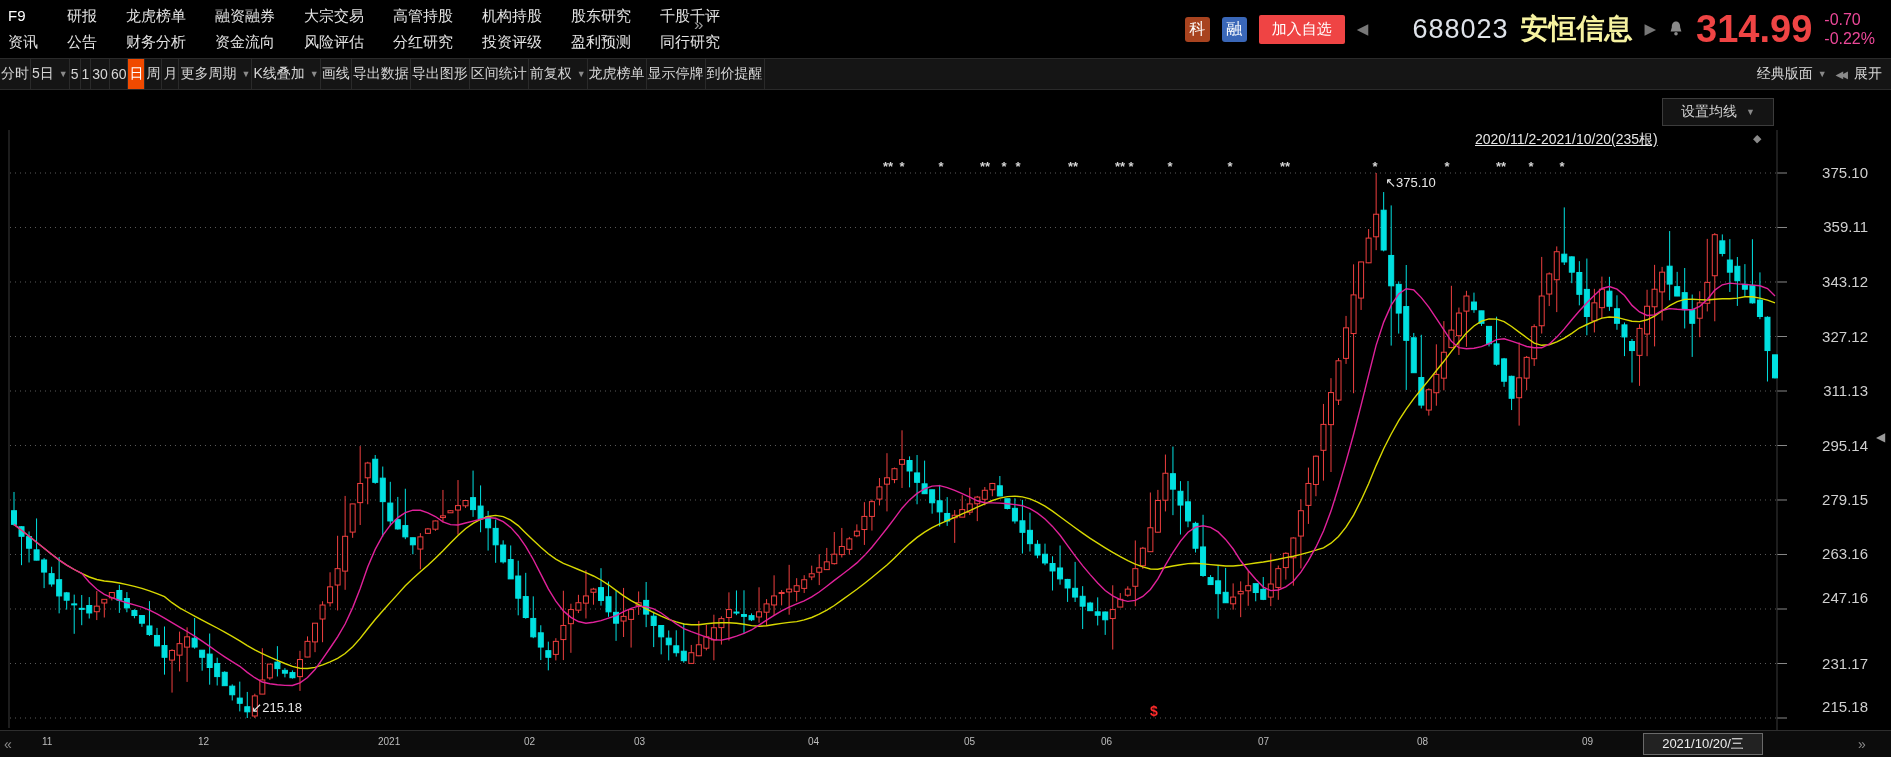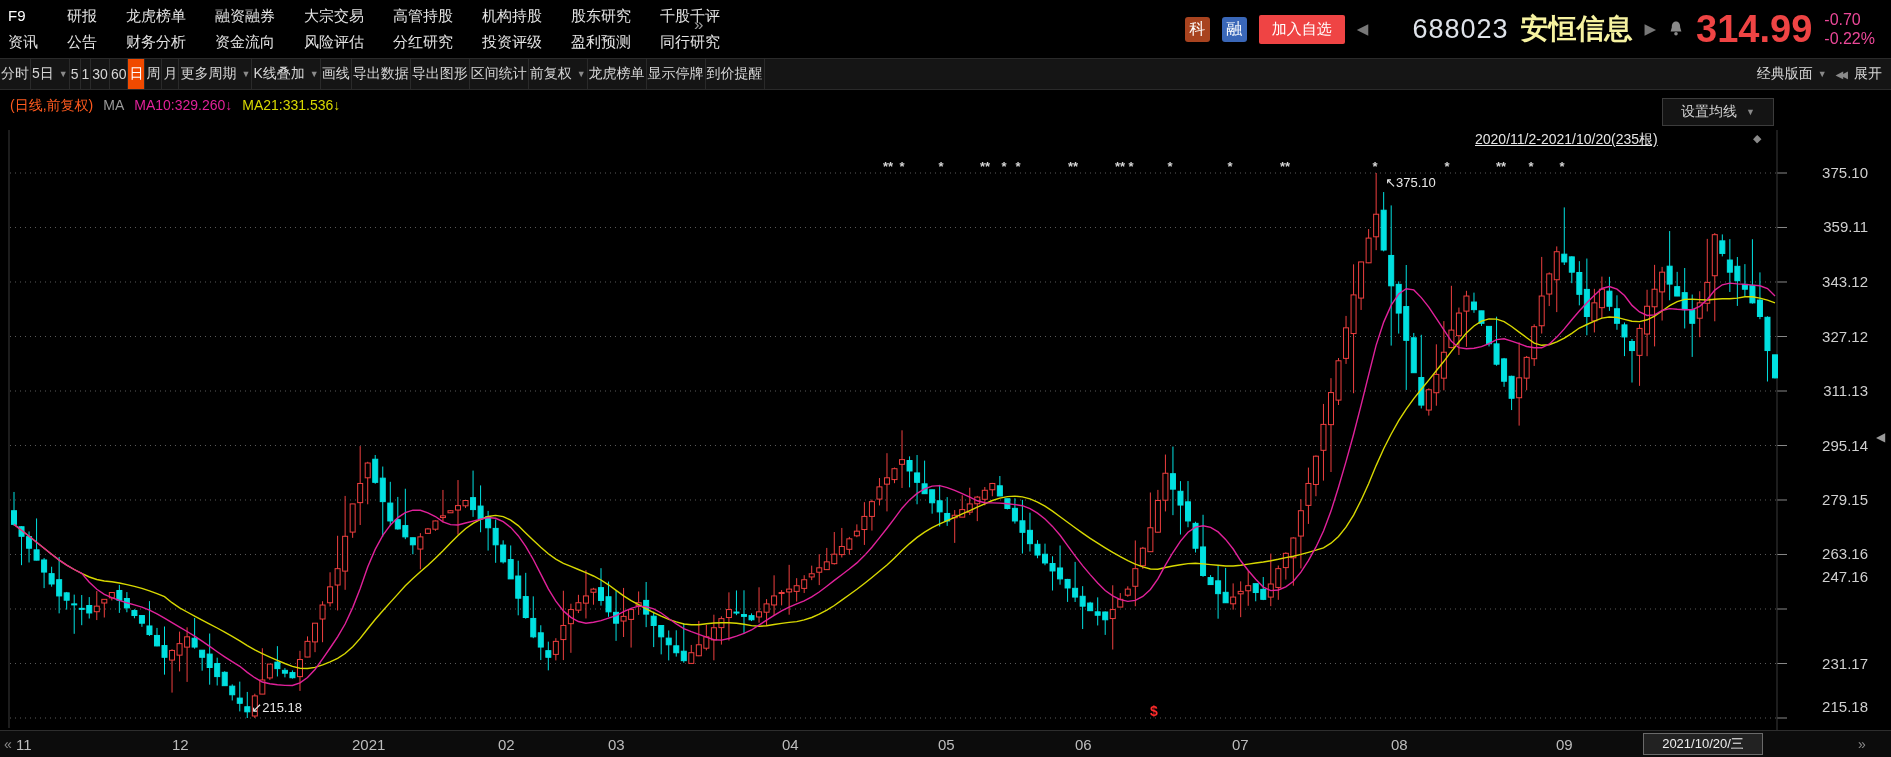--- a/index.html
+++ b/index.html
@@ -48,21 +48,21 @@
                justify-content:center;gap:9px;z-index:4;cursor:pointer;}
   #range-label{position:absolute;left:1475px;top:131px;color:#e6e6e6;font-size:14px;
                text-decoration:underline;z-index:4;}
   #range-pin{position:absolute;left:1753px;top:132px;color:#8a8a8a;font-size:11px;z-index:4;}
   
   .ytick{position:absolute;left:1788px;width:80px;text-align:right;color:#cfcfcf;
          font-size:15px;z-index:2;}
   #price-marker{position:absolute;left:1876px;top:430px;color:#9a9a9a;font-size:12px;z-index:2;cursor:pointer;}
   #date-axis{position:absolute;left:0;top:730px;width:100%;height:27px;background:#0c0c0c;
              border-top:1px solid #2e2e2e;box-sizing:border-box;z-index:5;}
-  .xlab{position:absolute;top:5px;color:#bdbdbd;font-size:15px;white-space:nowrap;}
+  .xlab{position:absolute;top:5px;color:#bdbdbd;font-size:10px;white-space:nowrap;margin-left:26px;}
   #cur-date{position:absolute;left:1643px;top:2px;width:118px;height:20px;border:1px solid #6a6a6a;
             background:#222;color:#eee;font-size:13px;display:flex;align-items:center;justify-content:center;}
   #nav-first{position:absolute;left:4px;top:5px;color:#8a8a8a;font-size:14px;cursor:pointer;}
   #nav-end{position:absolute;left:1858px;top:5px;color:#8a8a8a;font-size:14px;cursor:pointer;}
   #kchart{position:absolute;left:0;top:0;z-index:1;}
 </style>
 </head>
 <body>
 
 <div id="app">
@@ -721,43 +721,37 @@
     <div id="tb-right">
       <span class="tb-item">
         <span>经典版面</span>
         <span class="caret">▼</span>
       </span>
       <span id="collapse">◀◀</span>
       <span class="tb-item">展开</span>
     </div>
   </div>
 
-  <div id="chart-header">
-    <span id="period-label">(日线,前复权)</span>
-    <span id="ma-prefix">MA</span>
-    <span id="ma10">MA10:329.260↓</span>
-    <span id="ma21">MA21:331.536↓</span>
-  </div>
   <div id="ma-settings">
     <span>设置均线</span>
     <span class="caret">▼</span>
   </div>
   <div id="range-label">2020/11/2-2021/10/20(235根)</div>
   <div id="range-pin">◆</div>
 
   <div id="yaxis">
       <div class="ytick" style="top: 164px;">375.10</div>
       <div class="ytick" style="top: 218.493px;">359.11</div>
       <div class="ytick" style="top: 272.986px;">343.12</div>
       <div class="ytick" style="top: 327.514px;">327.12</div>
       <div class="ytick" style="top: 382.007px;">311.13</div>
       <div class="ytick" style="top: 436.5px;">295.14</div>
       <div class="ytick" style="top: 490.993px;">279.15</div>
       <div class="ytick" style="top: 545.486px;">263.16</div>
-      <div class="ytick" style="top: 568px;">247.16</div>
+      <div class="ytick" style="top: 589px;">247.16</div>
       <div class="ytick" style="top: 654.507px;">231.17</div>
       <div class="ytick" style="top: 698px;">215.18</div>
     </div>
   <div id="price-marker">◀</div>
 
   <div id="date-axis">
     <span id="nav-first">«</span>
     <span id="nav-end">»</span>
     <span id="cur-date">2021/10/20/三</span>
   <span class="xlab" style="left: 16px;">11</span>

